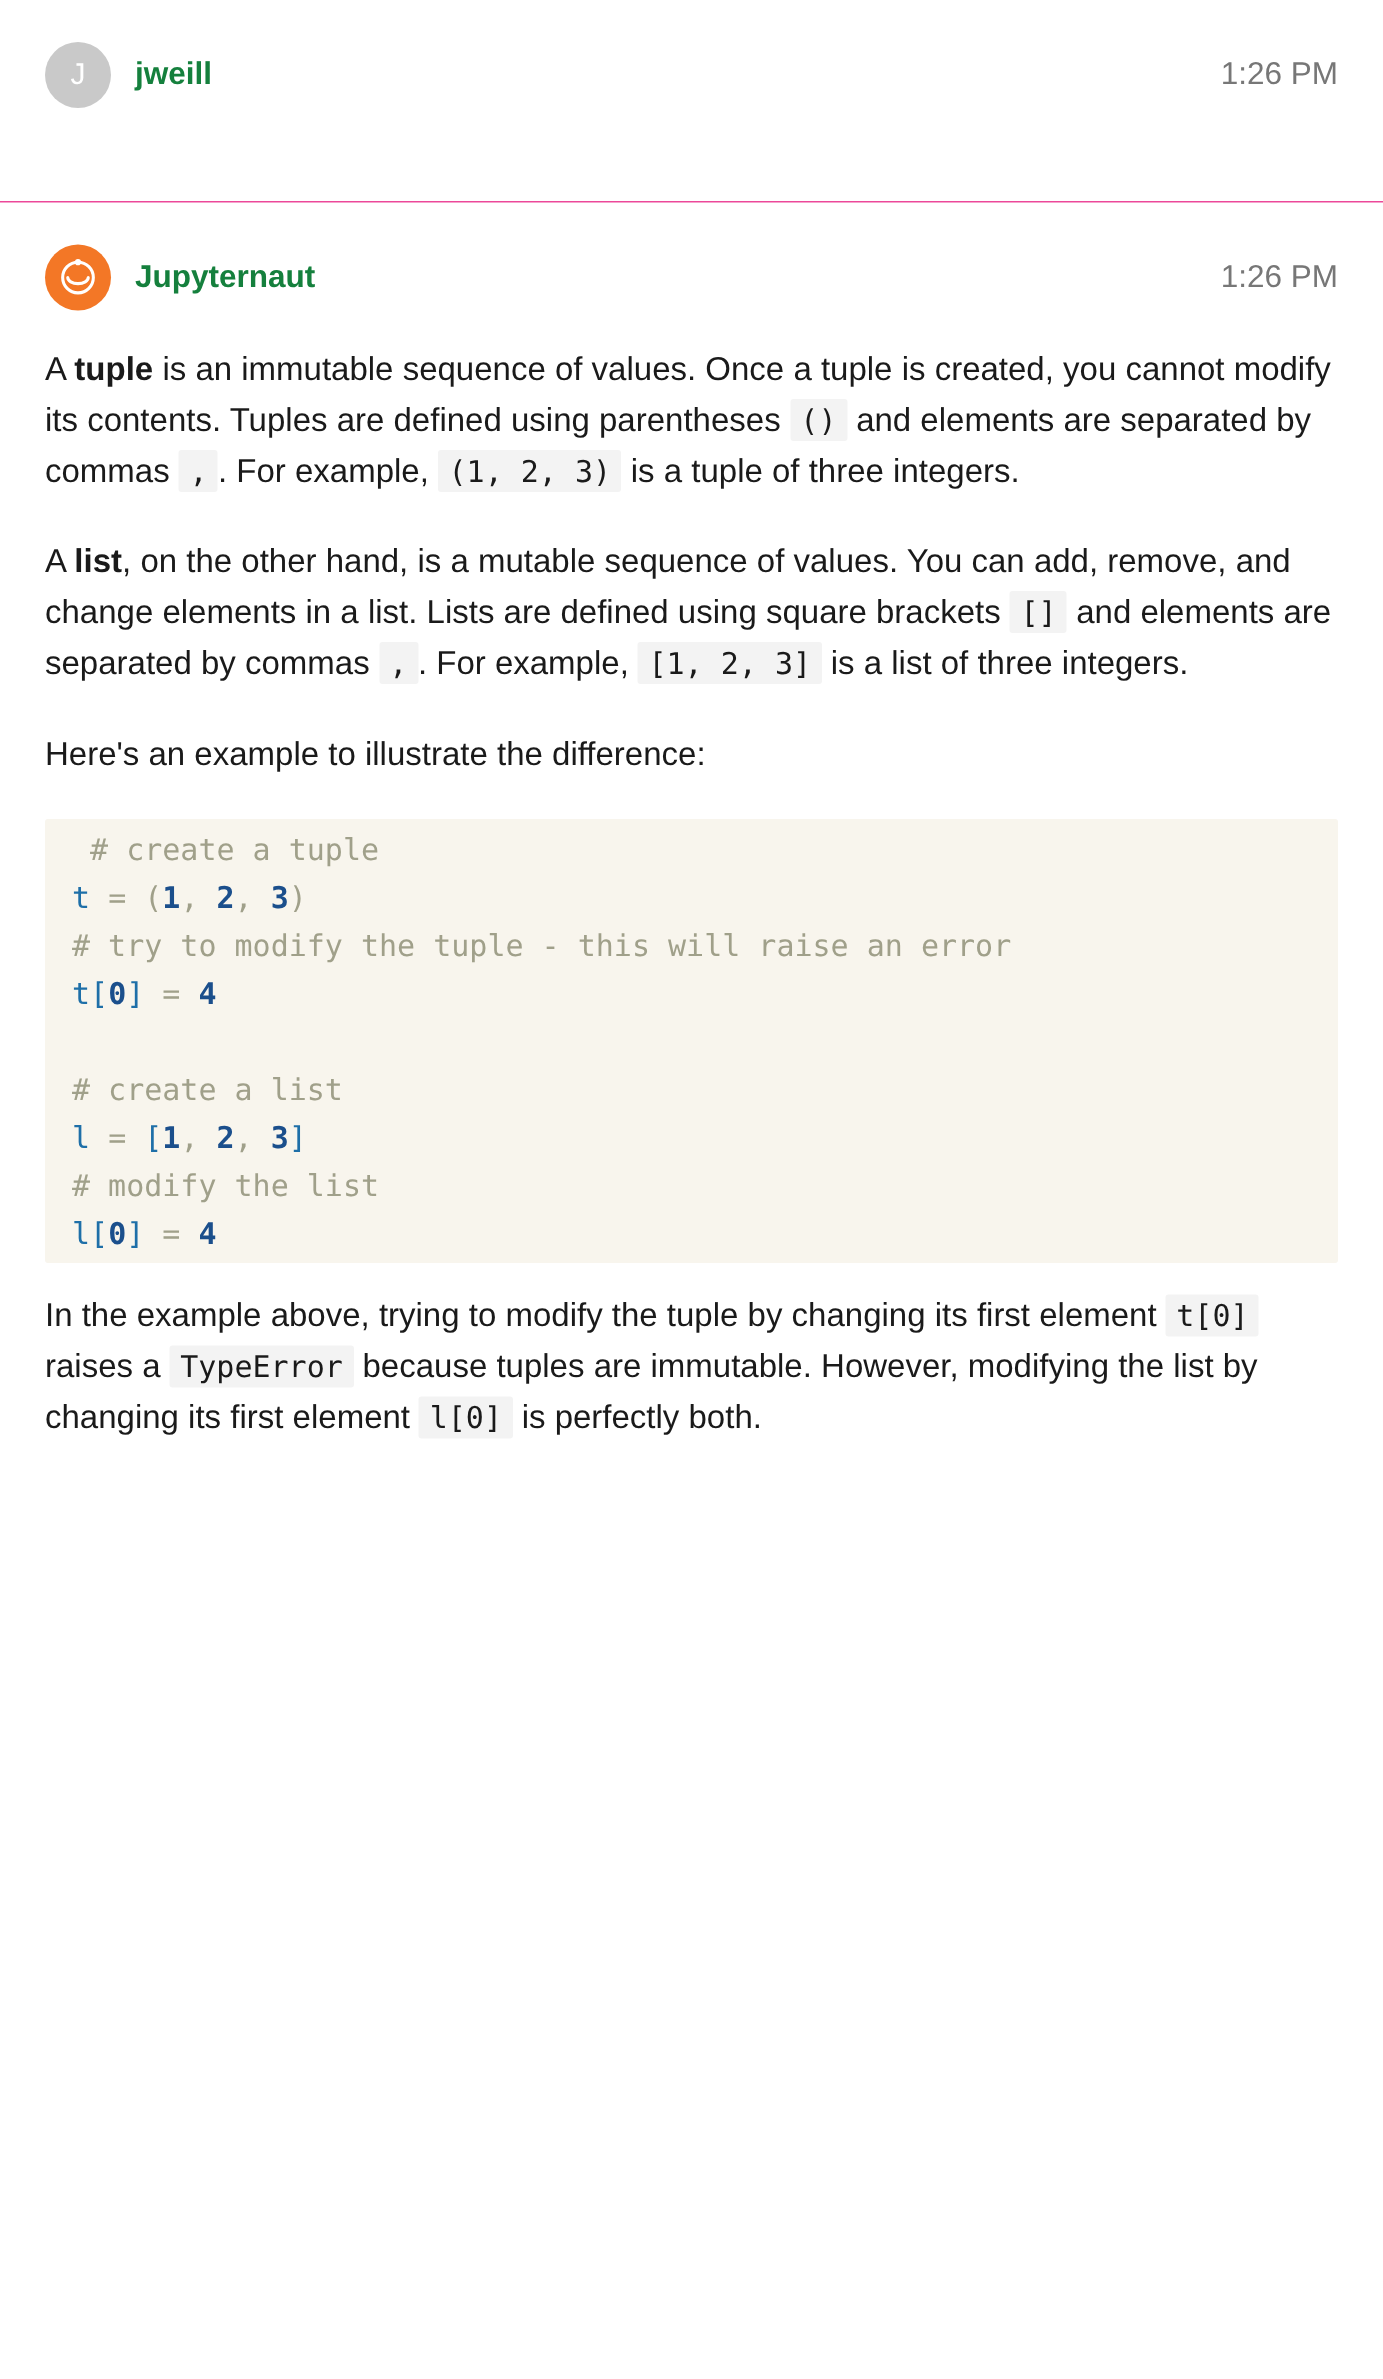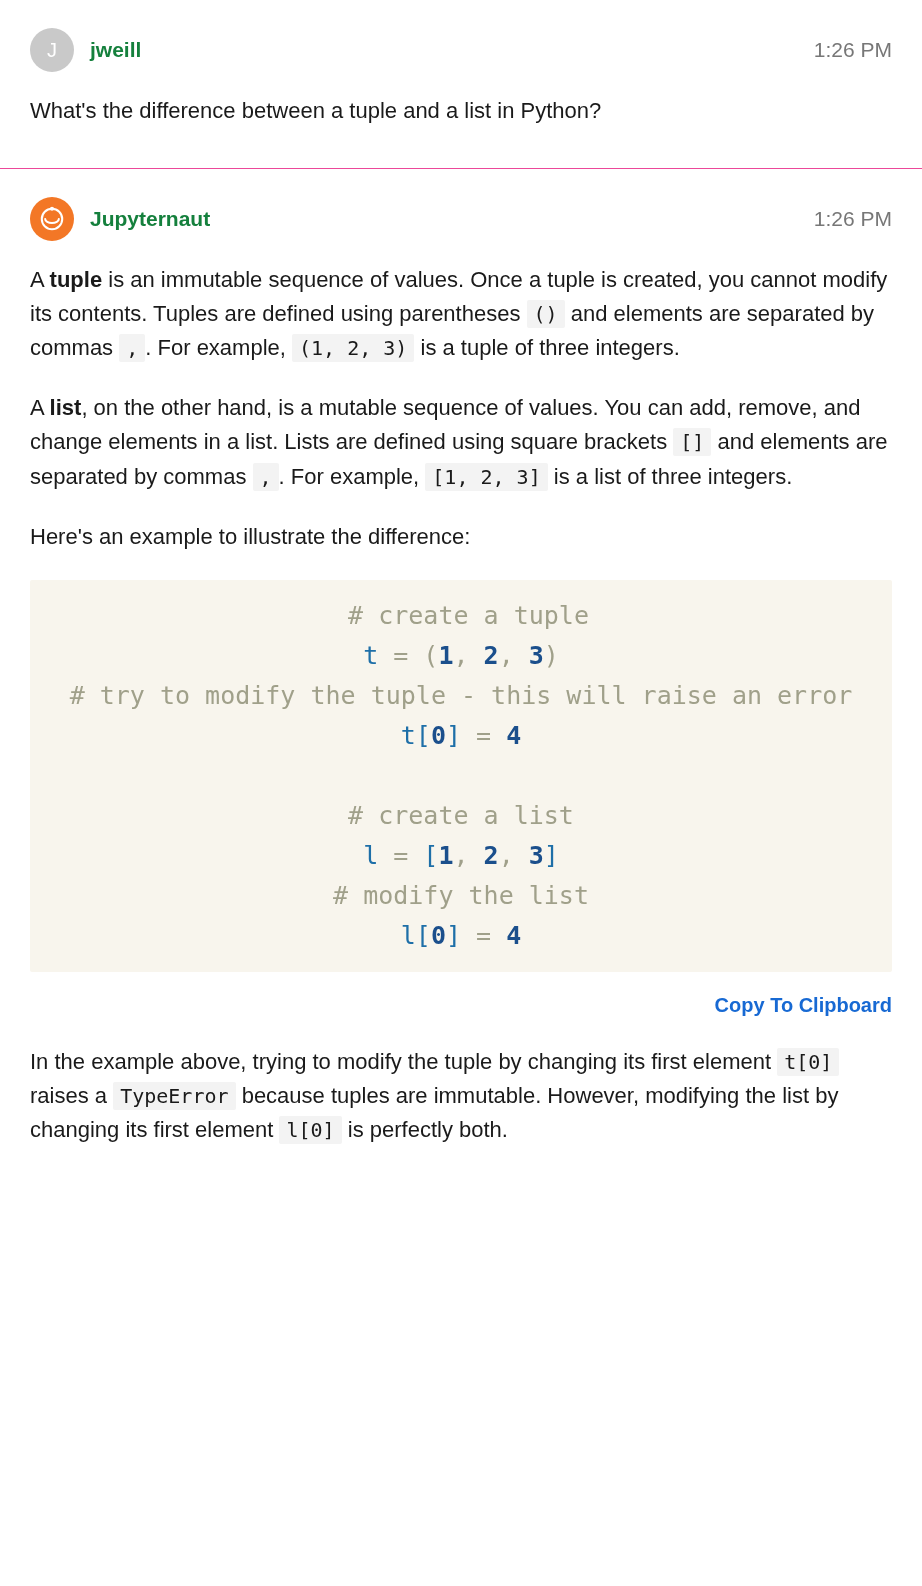--- a/index.html
+++ b/index.html
@@ -63,29 +63,28 @@
     background: #f3f3f3;
     padding: 2px 7px;
     font-size: 20px;
     border-radius: 2px;
   }
   .code-block-wrap {
     margin-bottom: 18px;
   }
   pre.code-block {
     background: #f8f5ed;
-    padding: 16px 18px;
+    padding: 4px 18px;
     font-family: ui-monospace, SFMono-Regular, Menlo, Consolas, monospace;
-    font-size: 25px;
+    font-size: 20px;
     line-height: 1.6;
     overflow-x: auto;
     white-space: pre;
     color: #1a1a1a;
     border-radius: 2px;
-    text-align: center;
   }
   
   pre.code-block::-webkit-scrollbar { height: 10px; }
   pre.code-block::-webkit-scrollbar-thumb { background: #cfcfcf; border-radius: 5px; }
   pre.code-block::-webkit-scrollbar-track { background: #f2f0ea; }
   .tok-comment { color: #a0a08a; }
   .tok-var     { color: #1e6fa8; }
   .tok-op      { color: #a0a08a; }
   .tok-paren   { color: #a0a08a; }
   .tok-num     { color: #1b4f8c; font-weight: 600; }
@@ -106,23 +105,20 @@
 </head>
 <body>
 
 <div class="message">
   <div class="msg-header">
     <div class="avatar user">
       <span>J</span>
     </div>
     <div class="username">jweill</div>
     <div class="timestamp">1:26 PM</div>
-  </div>
-  <div class="msg-body">
-    <p>What's the difference between a tuple and a list in Python?</p>
   </div>
 </div>
 
 <div class="message">
   <div class="msg-header">
     <div class="avatar bot">
       <svg viewBox="0 0 44 44">
         <circle cx="22" cy="22" r="15" fill="none" stroke="#fff" stroke-width="3"></circle>
         <circle cx="22" cy="7" r="3" fill="#fff"></circle>
         <path d="M12 22 a10 6 0 0 0 20 0" fill="none" stroke="#fff" stroke-width="3" stroke-linecap="round"></path>
@@ -149,22 +145,19 @@
 <span class="tok-var">t</span><span class="tok-op"> = </span><span class="tok-paren">(</span><span class="tok-num">1</span><span class="tok-op">, </span><span class="tok-num">2</span><span class="tok-op">, </span><span class="tok-num">3</span><span class="tok-paren">)</span>
 <span class="tok-comment"># try to modify the tuple - this will raise an error</span>
 <span class="tok-var">t</span><span class="tok-bracket">[</span><span class="tok-num">0</span><span class="tok-bracket">]</span><span class="tok-op"> = </span><span class="tok-num">4</span>
 
 <span class="tok-comment"># create a list</span>
 <span class="tok-var">l</span><span class="tok-op"> = </span><span class="tok-bracket">[</span><span class="tok-num">1</span><span class="tok-op">, </span><span class="tok-num">2</span><span class="tok-op">, </span><span class="tok-num">3</span><span class="tok-bracket">]</span>
 <span class="tok-comment"># modify the list</span>
 <span class="tok-var">l</span><span class="tok-bracket">[</span><span class="tok-num">0</span><span class="tok-bracket">]</span><span class="tok-op"> = </span><span class="tok-num">4</span></pre>
     </div>
 
-    <div class="copy-row">
-      <a class="copy-link">Copy To Clipboard</a>
-    </div>
 
     <p>
       <span>In the example above, trying to modify the tuple by changing its first element </span><code class="inline">t[0]</code><span> raises a </span><code class="inline">TypeError</code><span> because tuples are immutable. However, modifying the list by changing its first element </span><code class="inline">l[0]</code><span> is perfectly both.</span>
     </p>
 
   </div>
 </div>
 
 </body></html>

